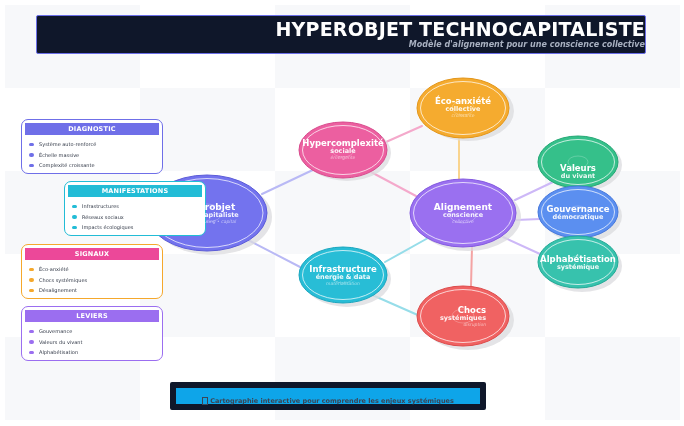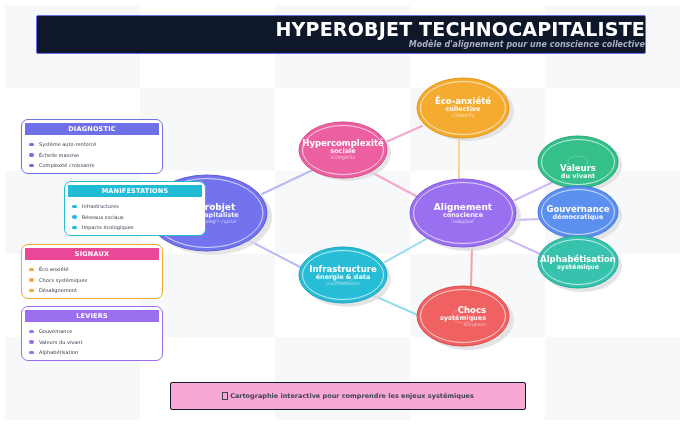--- a/index.html
+++ b/index.html
@@ -33,22 +33,22 @@
   .panel li .dot { width: 5px; height: 3.5px; border-radius: 2px; margin-right: 5px; display: inline-block; }
 
   svg.map { position: absolute; left: 0; top: 0; z-index: 2; }
   .node-label { position: absolute; z-index: 4; text-align: center; color: #fff; transform: translate(-50%, -50%); white-space: nowrap; }
   .node-label .l1 { font-weight: bold; font-size: 8.5px; line-height: 9px; }
   .node-label .l2 { font-weight: bold; font-size: 6.5px; line-height: 7px; opacity: 0.92; }
   .node-label .l3 { font-style: italic; font-size: 4.5px; line-height: 6px; opacity: 0.55; }
   .node-label.big .l1 { font-size: 9px; }
 
   .footer {
-    position: absolute; left: 170px; top: 382px; width: 356px; height: 28px;
-    background: #f9a8d4; border: 1px solid #0f172a; border-radius: 2px; box-sizing: border-box;
+    position: absolute; left: 170px; top: 382px; width: 316px; height: 28px;
+    background: #0ea5e9; border: 6px solid #0f172a; border-radius: 2px; box-sizing: border-box;
     text-align: center; line-height: 26px; font-size: 6.5px; font-weight: bold; color: #3c4555; z-index: 3;
   }
   .footer .ic { display: inline-block; width: 4px; height: 6px; border: 0.6px solid #3c4555; vertical-align: middle; margin-right: 2px; margin-top: -1px; }
 </style>
 </head>
 <body>
 
 <div class="bg-grid">
   <div class="cell" style="left:5px;top:5px;"></div>
   <div class="cell" style="left:275px;top:5px;"></div>

